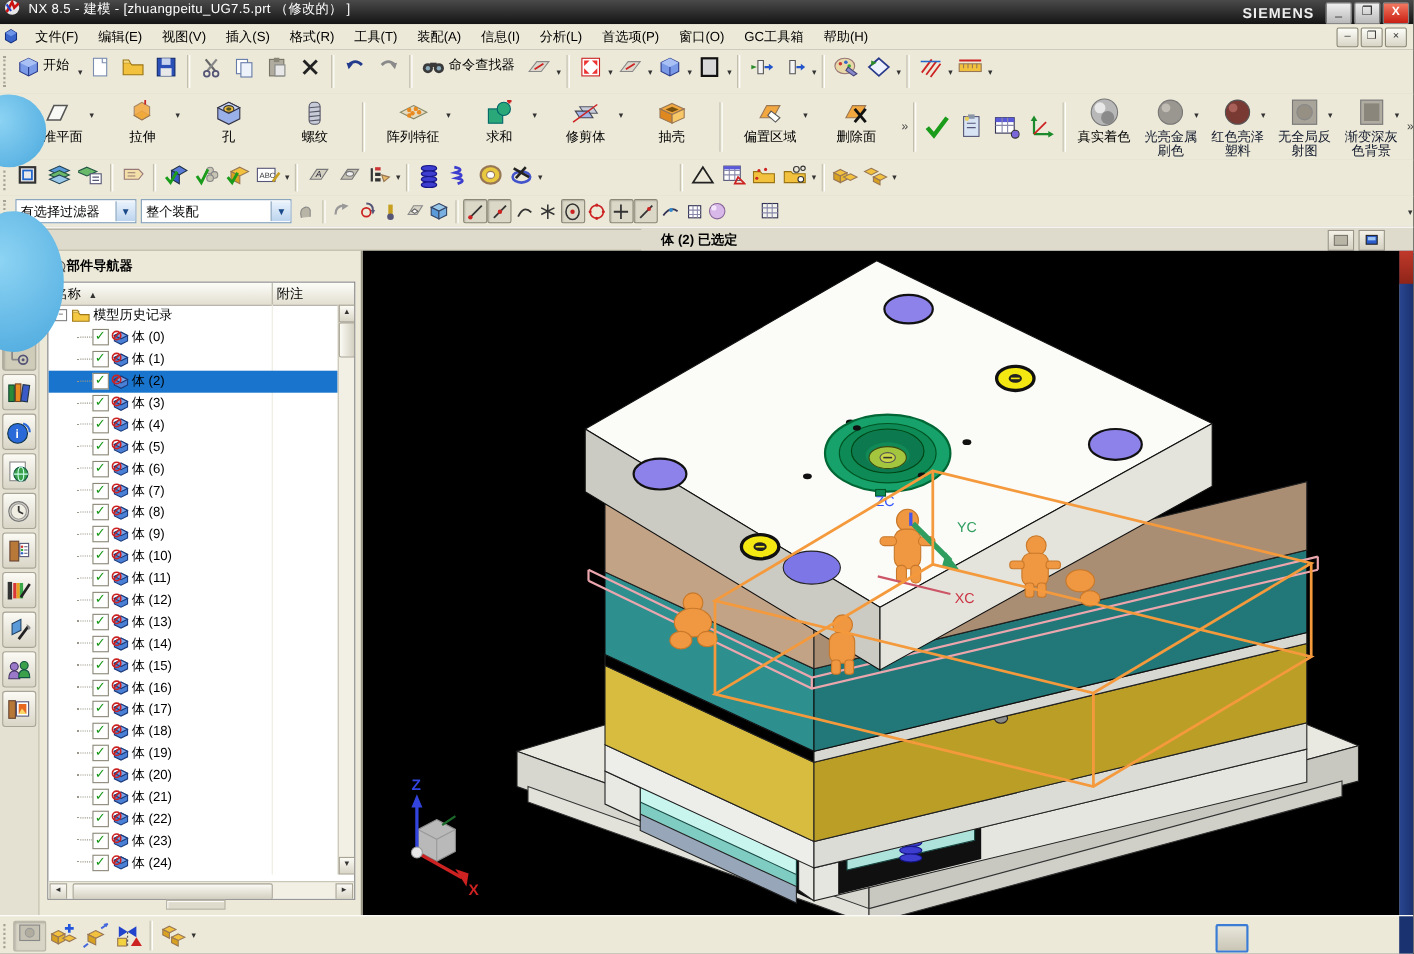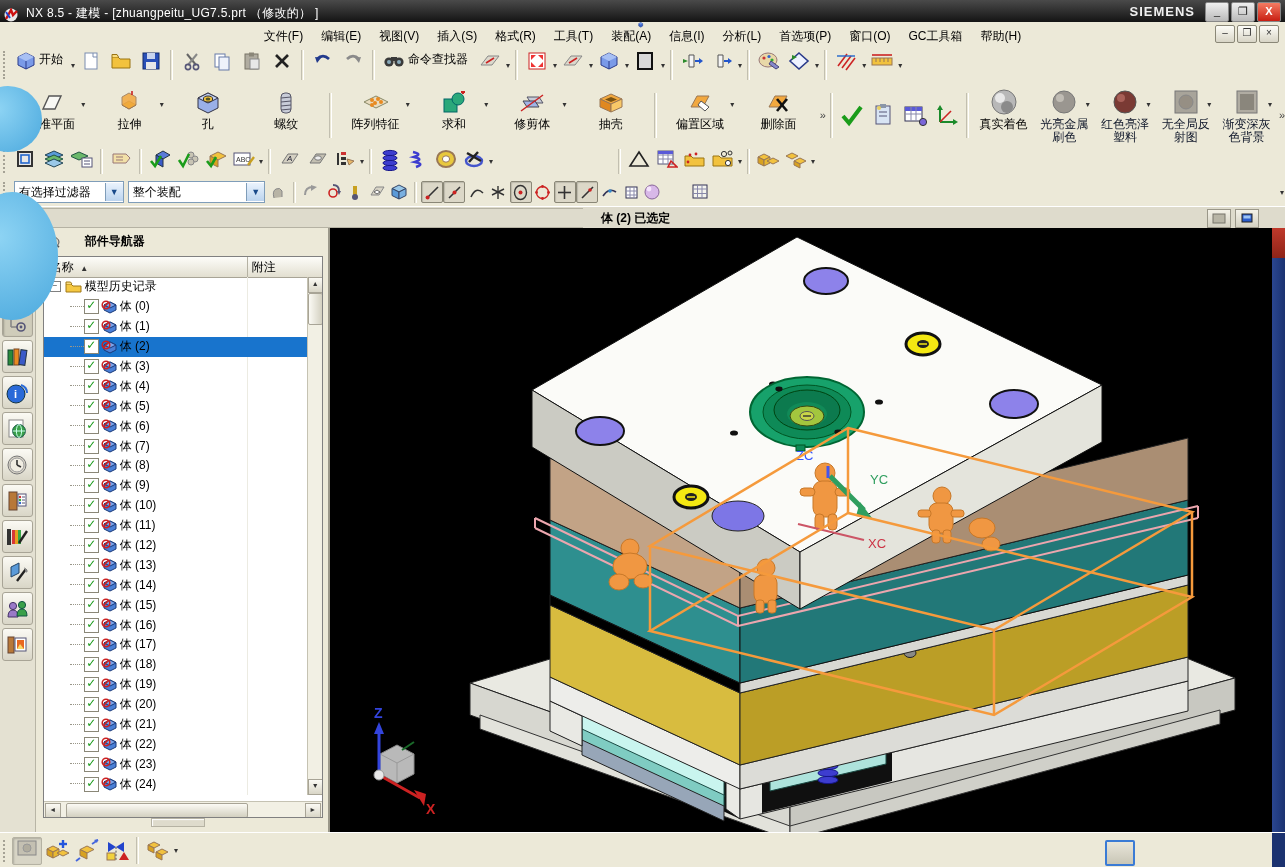--- a/index.html
+++ b/index.html
@@ -1,31 +1,31 @@
 <!DOCTYPE html>
 <html><head>
 <meta charset="utf-8">
 <style>
   html,body{margin:0;padding:0;background:#555;}
   #app{position:relative;width:1285px;height:867px;overflow:hidden;
        font-family:"Liberation Sans","DejaVu Sans",sans-serif;font-size:12px;
        background:#ece9d8;color:#000;}
   
   .titlebar{position:absolute;left:0;top:0;width:1285px;height:22px;
-    background:linear-gradient(#4a4a4a,#141414);display:flex;align-items:flex-end;color:#fff;}
+    background:linear-gradient(#4a4a4a,#141414);display:flex;align-items:flex-start;color:#fff;}
   .nxlogo{width:16px;height:14px;margin:0 6px 0 4px;}
   .title-text{font-size:12px;letter-spacing:.3px;}
   .brand{position:absolute;right:90px;top:4px;font-weight:bold;font-size:13px;letter-spacing:1px;color:#efefef;}
   .winbtns{position:absolute;right:4px;top:2px;display:flex;gap:2px;}
   .wbtn{width:22px;height:18px;border:1px solid #888;border-radius:2px;
     background:linear-gradient(#efefef,#b9b9b9);color:#222;font-size:11px;line-height:16px;text-align:center;}
   .wbtn.close{background:linear-gradient(#f47b62,#c81e12);color:#fff;font-weight:bold;}
   
   .menubar{position:absolute;left:0;top:22px;width:1285px;height:23px;background:#ece9d8;
-    border-bottom:1px solid #737373;display:flex;align-items:center;flex-direction:column;}
+    border-bottom:1px solid #737373;display:flex;align-items:center;}
   .appic{width:15px;height:15px;margin:0 6px 0 2px;}
   .menu-item{padding:3px 9px;white-space:nowrap;}
   .mdibtns{position:absolute;right:6px;top:3px;display:flex;gap:2px;}
   .mbtn{width:18px;height:16px;border:1px solid #8a8777;border-radius:2px;
     background:linear-gradient(#fdfdf8,#d8d5c6);font-size:10px;line-height:14px;text-align:center;color:#333;}
   
   .trow{position:absolute;left:0;width:1285px;background:#ece9d8;display:flex;align-items:center;}
   .trow .grip{width:4px;height:70%;margin:0 3px;border-left:2px dotted #a5a295;}
   .sep{width:1px;height:75%;margin:0 4px;border-left:1px solid #c2bfb0;border-right:1px solid #fff;}
   .tb{display:flex;justify-content:center;border:1px solid transparent;border-radius:2px;}
@@ -66,21 +66,21 @@
   
   #main{position:absolute;left:0;top:228px;width:1285px;height:604px;display:flex;}
   
   #resbar{width:35px;height:604px;background:#e4e1d2;border-right:1px solid #b8b5a6;
     display:flex;flex-direction:column;align-items:center;padding-top:4px;gap:3px;}
   .rbtn{width:29px;height:31px;border:1px solid #a8a496;border-radius:3px;
     background:linear-gradient(#fbfaf4,#d9d6c7);display:flex;align-items:center;justify-content:center;}
   .rbtn.active{background:#cfccba;box-shadow:inset 1px 1px 2px rgba(0,0,0,.25);}
   
   #panel{width:295px;height:604px;background:#ece9d8;border-right:2px solid #9a9789;position:relative;}
-  .ptitle{height:26px;display:flex;align-items:center;font-weight:bold;padding-left:10px;gap:24px;}
+  .ptitle{height:26px;display:flex;align-items:center;font-weight:bold;padding-left:10px;gap:0;}
   .pbox{position:absolute;left:7px;top:28px;width:278px;height:560px;background:#fff;border:1px solid #808080;overflow:hidden;}
   .phead{height:20px;background:linear-gradient(#fdfdf9,#e2dfd0);border-bottom:1px solid #a8a496;
     display:flex;align-items:center;position:relative;}
   .phead .hname{padding-left:6px;width:120px;}
   .phead .sort{font-size:8px;color:#333;}
   .phead .hnote{position:absolute;left:208px;}
   .phead .hdiv{position:absolute;left:203px;top:0;width:1px;height:20px;background:#b5b2a3;}
   .tree{position:absolute;left:0;top:20px;width:263px;height:518px;}
   .coldiv{position:absolute;left:203px;top:20px;width:1px;height:518px;background:#ecebe2;}
   .trowi{height:19.9px;display:flex;align-items:center;position:relative;}

